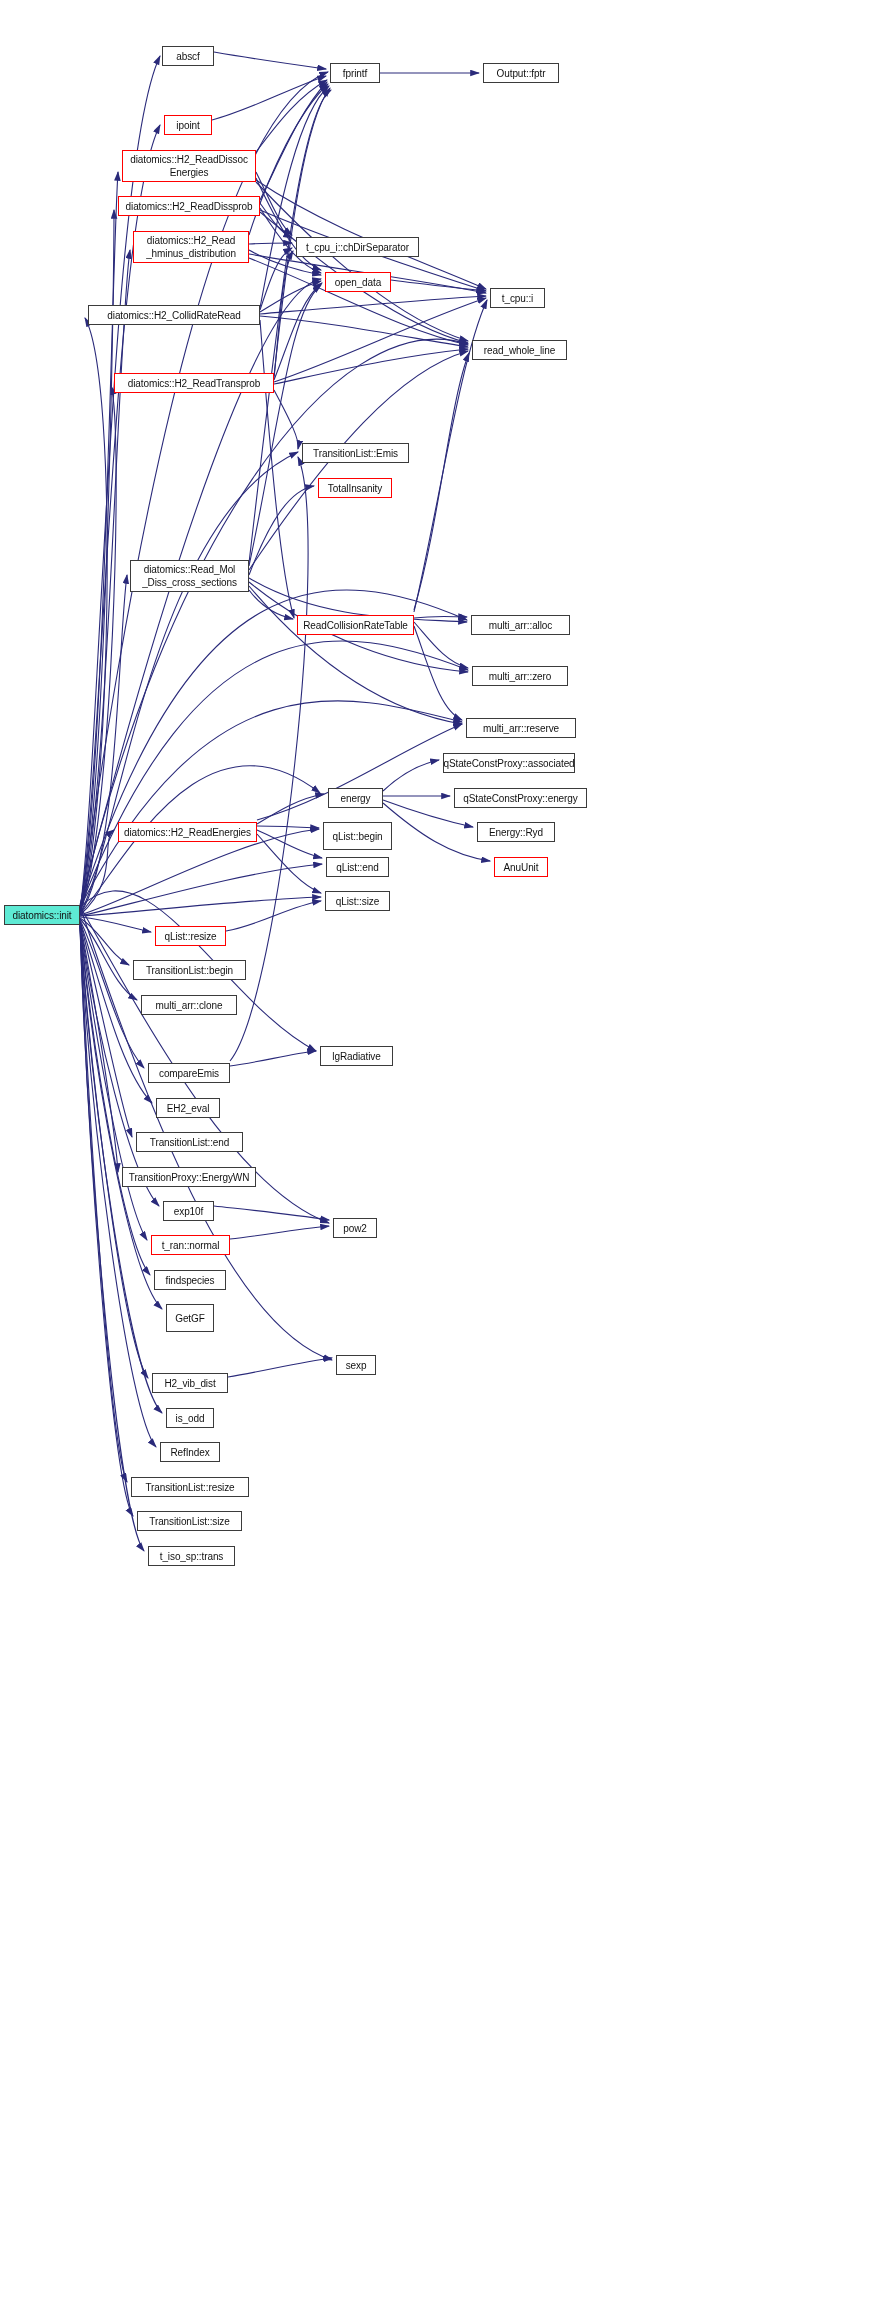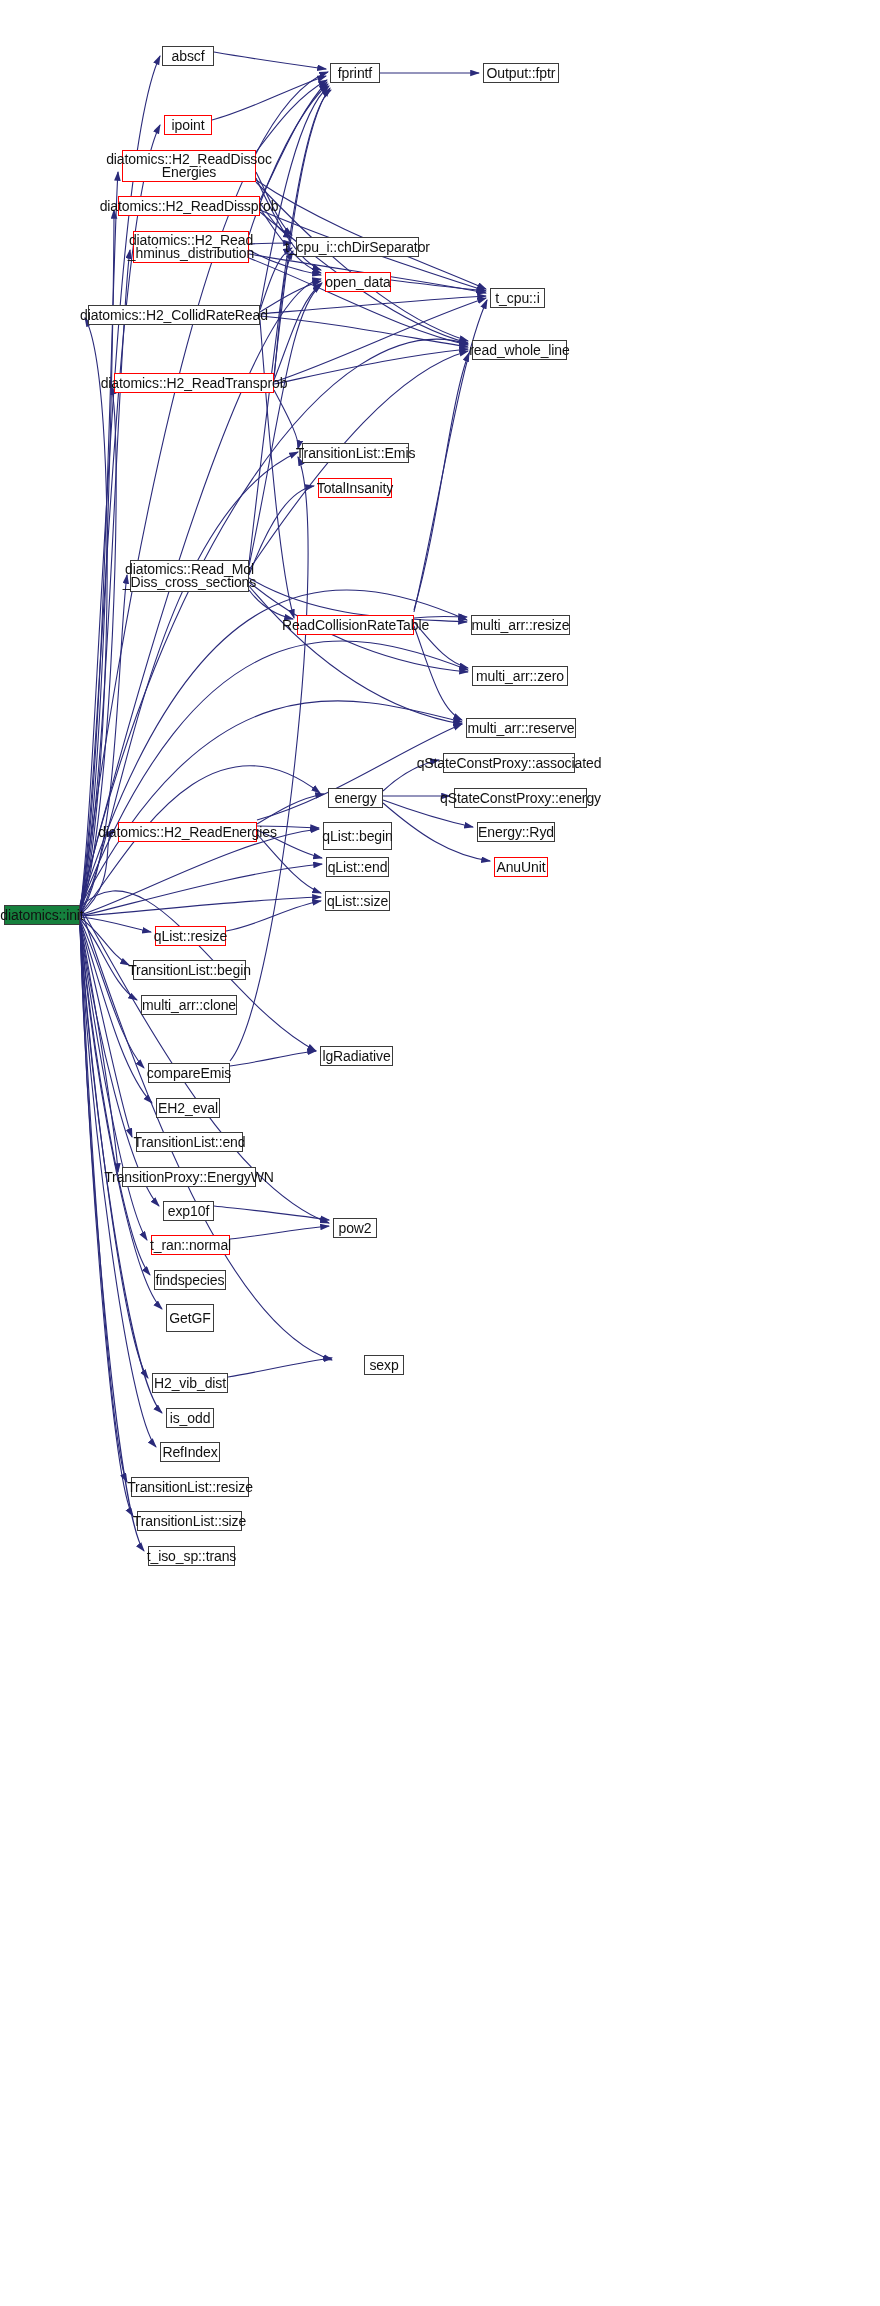--- a/index.html
+++ b/index.html
@@ -14,28 +14,28 @@
   .node{
     position:absolute;
     box-sizing:border-box;
     display:flex;
     align-items:center;
     justify-content:center;
     text-align:center;
     background:#ffffff;
     border:1px solid #3b3b3b;
     color:#111111;
-    font-size:14px;
+    font-size:10px;
     line-height:13px;
     white-space:pre-line;
     letter-spacing:-0.1px;
     z-index:5;
   }
   .node.red{border-color:#ff0000;}
-  .node.current{background:#15803d;border-color:#3b3b3b;}
+  .node.current{background:#5eead4;border-color:#3b3b3b;}
 </style>
 </head>
 <body>
 
 <div id="canvas">
   <svg id="edges" viewBox="0 0 880 2306" xmlns="http://www.w3.org/2000/svg">
     <defs>
       <marker id="ah" markerWidth="9" markerHeight="9" refX="8" refY="3" orient="auto" markerUnits="strokeWidth">
         <path d="M0,0 L9,3 L0,6 z" fill="#2a2a7a"></path>
       </marker>
@@ -171,21 +171,21 @@
   <div class="node red" style="left:325px;top:272px;width:66px;height:20px;">open_data</div>
   <div class="node" style="left:490px;top:288px;width:55px;height:20px;">t_cpu::i</div>
   <div class="node" style="left:88px;top:305px;width:172px;height:20px;">diatomics::H2_CollidRateRead</div>
   <div class="node" style="left:472px;top:340px;width:95px;height:20px;">read_whole_line</div>
   <div class="node red" style="left:114px;top:373px;width:160px;height:20px;">diatomics::H2_ReadTransprob</div>
   <div class="node" style="left:302px;top:443px;width:107px;height:20px;">TransitionList::Emis</div>
   <div class="node red" style="left:318px;top:478px;width:74px;height:20px;">TotalInsanity</div>
   <div class="node" style="left:130px;top:560px;width:119px;height:32px;">diatomics::Read_Mol
 _Diss_cross_sections</div>
   <div class="node red" style="left:297px;top:615px;width:117px;height:20px;">ReadCollisionRateTable</div>
-  <div class="node" style="left:471px;top:615px;width:99px;height:20px;">multi_arr::resize</div>
+  <div class="node" style="left:471px;top:615px;width:99px;height:20px;">multi_arr::alloc</div>
   <div class="node" style="left:472px;top:666px;width:96px;height:20px;">multi_arr::zero</div>
   <div class="node" style="left:466px;top:718px;width:110px;height:20px;">multi_arr::reserve</div>
   <div class="node" style="left:443px;top:753px;width:132px;height:20px;">qStateConstProxy::associated</div>
   <div class="node" style="left:454px;top:788px;width:133px;height:20px;">qStateConstProxy::energy</div>
   <div class="node" style="left:328px;top:788px;width:55px;height:20px;">energy</div>
   <div class="node" style="left:477px;top:822px;width:78px;height:20px;">Energy::Ryd</div>
   <div class="node red" style="left:494px;top:857px;width:54px;height:20px;">AnuUnit</div>
   <div class="node red" style="left:118px;top:822px;width:139px;height:20px;">diatomics::H2_ReadEnergies</div>
   <div class="node" style="left:323px;top:822px;width:69px;height:28px;">qList::begin</div>
   <div class="node" style="left:326px;top:857px;width:63px;height:20px;">qList::end</div>
@@ -196,20 +196,20 @@
   <div class="node" style="left:320px;top:1046px;width:73px;height:20px;">lgRadiative</div>
   <div class="node" style="left:148px;top:1063px;width:82px;height:20px;">compareEmis</div>
   <div class="node" style="left:156px;top:1098px;width:64px;height:20px;">EH2_eval</div>
   <div class="node" style="left:136px;top:1132px;width:107px;height:20px;">TransitionList::end</div>
   <div class="node" style="left:122px;top:1167px;width:134px;height:20px;">TransitionProxy::EnergyWN</div>
   <div class="node" style="left:163px;top:1201px;width:51px;height:20px;">exp10f</div>
   <div class="node" style="left:333px;top:1218px;width:44px;height:20px;">pow2</div>
   <div class="node red" style="left:151px;top:1235px;width:79px;height:20px;">t_ran::normal</div>
   <div class="node" style="left:154px;top:1270px;width:72px;height:20px;">findspecies</div>
   <div class="node" style="left:166px;top:1304px;width:48px;height:28px;">GetGF</div>
-  <div class="node" style="left:336px;top:1355px;width:40px;height:20px;margin-left:28px;">sexp</div>
+  <div class="node" style="left:336px;top:1355px;width:40px;height:20px;">sexp</div>
   <div class="node" style="left:152px;top:1373px;width:76px;height:20px;">H2_vib_dist</div>
   <div class="node" style="left:166px;top:1408px;width:48px;height:20px;">is_odd</div>
   <div class="node" style="left:160px;top:1442px;width:60px;height:20px;">RefIndex</div>
   <div class="node" style="left:131px;top:1477px;width:118px;height:20px;">TransitionList::resize</div>
   <div class="node" style="left:137px;top:1511px;width:105px;height:20px;">TransitionList::size</div>
   <div class="node" style="left:148px;top:1546px;width:87px;height:20px;">t_iso_sp::trans</div>
 </div>
 
 </body></html>

